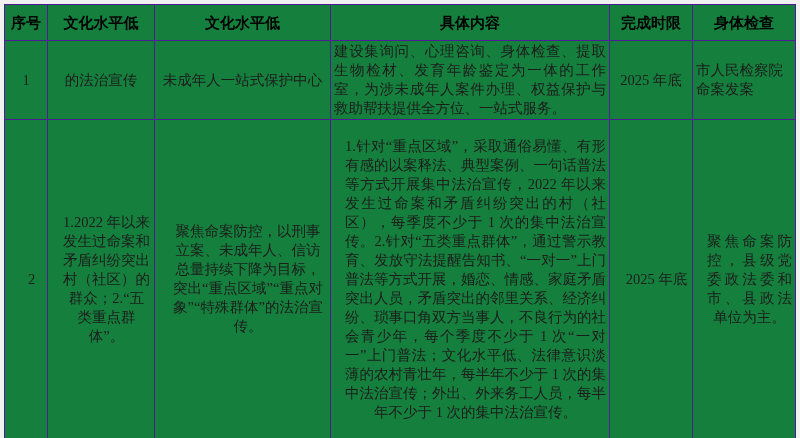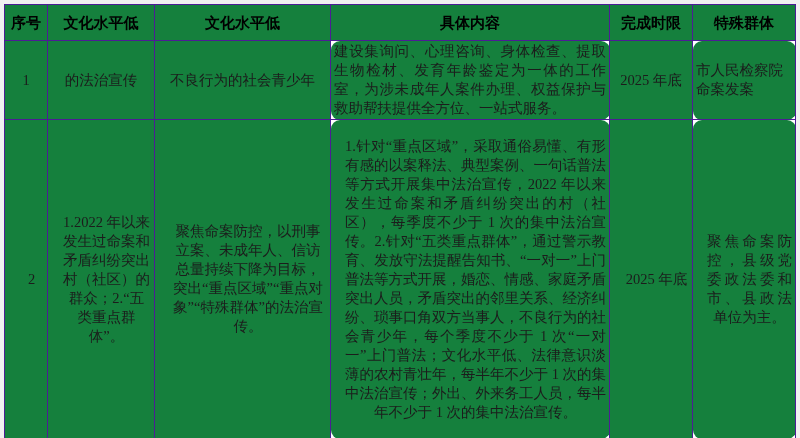--- a/index.html
+++ b/index.html
@@ -31,21 +31,21 @@
     font-family: "Liberation Sans", sans-serif;
     font-weight: bold;
     font-size: 15px;
     color: #000;
     text-align: center;
     height: 36px;
   }
   .row-1 td { height: 75px; }
   .row-2 td { height: 319px; padding-left: 14px; }
   .c-center  { text-align: center; }
-  .c-justify { text-align: justify; text-justify: inter-ideograph; border-radius: 9px; }
+  .c-justify { text-align: justify; text-justify: inter-ideograph; }
   .last-center { text-align-last: center; }
   .pre { white-space: pre-line; }
   .lh-tight { line-height: 15px; padding: 0 3px; }
   .lh-wide  { line-height: 19.9px; padding: 0 4px; }
   .lh-20    { line-height: 20px; padding: 0 5px; }
   .num-cell { font-size: 15px; }
 </style>
 </head>
 <body>
 
@@ -58,28 +58,28 @@
     <col style="width:83px">
     <col style="width:103px">
   </colgroup>
   <thead>
     <tr>
       <th>序号</th>
       <th>文化水平低</th>
       <th>文化水平低</th>
       <th>具体内容</th>
       <th>完成时限</th>
-      <th>特殊群体</th>
+      <th>身体检查</th>
     </tr>
   </thead>
   <tbody>
     <tr class="row-1">
       <td class="c-center num-cell">1</td>
       <td class="c-center">的法治宣传</td>
-      <td class="c-center">不良行为的社会青少年</td>
+      <td class="c-center">未成年人一站式保护中心</td>
       <td class="c-justify lh-tight">建设集询问、心理咨询、身体检查、提取生物检材、发育年龄鉴定为一体的工作室，为涉未成年人案件办理、权益保护与救助帮扶提供全方位、一站式服务。</td>
       <td class="c-center num-cell">2025 年底</td>
       <td class="c-justify pre">市人民检察院
 命案发案</td>
     </tr>
     <tr class="row-2">
       <td class="c-center num-cell">2</td>
       <td class="c-center lh-20">1.2022 年以来发生过命案和矛盾纠纷突出村（社区）的群众；2.“五类重点群体”。</td>
       <td class="c-center lh-20">聚焦命案防控，以刑事立案、未成年人、信访总量持续下降为目标，突出“重点区域”“重点对象”“特殊群体”的法治宣传。</td>
       <td class="c-justify last-center lh-wide">1.针对“重点区域”，采取通俗易懂、有形有感的以案释法、典型案例、一句话普法等方式开展集中法治宣传，2022 年以来发生过命案和矛盾纠纷突出的村（社区），每季度不少于 1 次的集中法治宣传。2.针对“五类重点群体”，通过警示教育、发放守法提醒告知书、“一对一”上门普法等方式开展，婚恋、情感、家庭矛盾突出人员，矛盾突出的邻里关系、经济纠纷、琐事口角双方当事人，不良行为的社会青少年，每个季度不少于 1 次“一对一”上门普法；文化水平低、法律意识淡薄的农村青壮年，每半年不少于 1 次的集中法治宣传；外出、外来务工人员，每半年不少于 1 次的集中法治宣传。</td>

